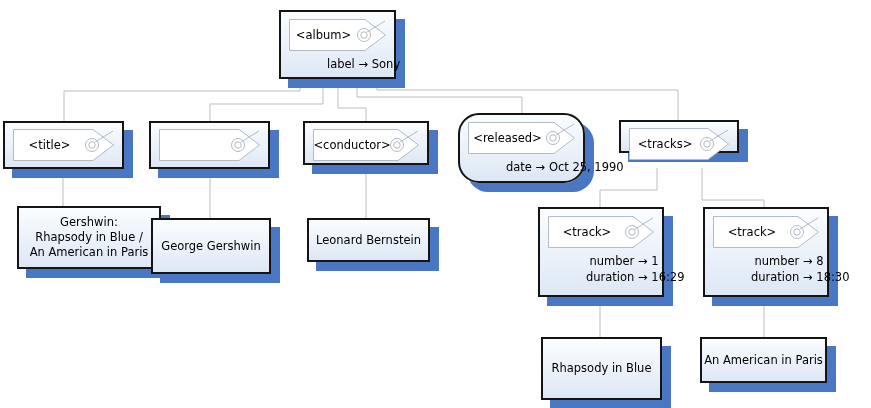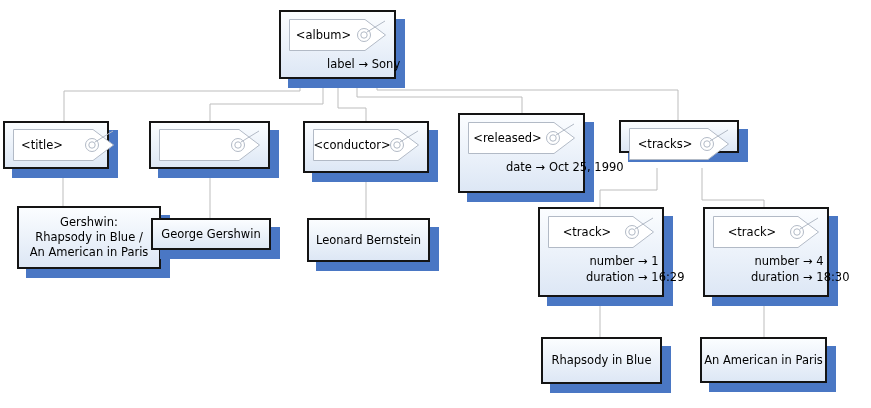--- a/index.html
+++ b/index.html
@@ -96,21 +96,21 @@
        <circle cx="75" cy="16" r="3.2" fill="none" stroke="var(--tag-outline)" stroke-width="1"></circle>
        <line x1="78" y1="13" x2="96" y2="2" stroke="var(--tag-outline)" stroke-width="1"></line>
      </svg>
       <span class="tag-text">&lt;album&gt;</span>
     </div>
     <div class="attrs">
       <div class="attr">label → Sony</div>
     </div>
   </div>
 
-  <div class="node el" style="left:3px;top:121px;width:106px;height:48px;">
+  <div class="node el" style="left:3px;top:121px;width:121px;height:48px;">
     <div class="tag">
         <svg width="101" height="32" aria-hidden="true">
        <path d="M0.5,0.5 H80 L100.5,16 L80,31.5 H0.5 Z" fill="#ffffff" stroke="var(--tag-outline)" stroke-width="1"></path>
        <circle cx="79" cy="16" r="6.5" fill="none" stroke="var(--tag-outline)" stroke-width="1"></circle>
        <circle cx="79" cy="16" r="3.2" fill="none" stroke="var(--tag-outline)" stroke-width="1"></circle>
        <line x1="82" y1="13" x2="100" y2="2" stroke="var(--tag-outline)" stroke-width="1"></line>
      </svg>
       <span class="tag-text">&lt;title&gt;</span>
     </div>
   </div>
@@ -119,33 +119,33 @@
     <div class="tag">
         <svg width="101" height="32" aria-hidden="true">
        <path d="M0.5,0.5 H80 L100.5,16 L80,31.5 H0.5 Z" fill="#ffffff" stroke="var(--tag-outline)" stroke-width="1"></path>
        <circle cx="79" cy="16" r="6.5" fill="none" stroke="var(--tag-outline)" stroke-width="1"></circle>
        <circle cx="79" cy="16" r="3.2" fill="none" stroke="var(--tag-outline)" stroke-width="1"></circle>
        <line x1="82" y1="13" x2="100" y2="2" stroke="var(--tag-outline)" stroke-width="1"></line>
      </svg>
     </div>
   </div>
 
-  <div class="node el" style="left:303px;top:121px;width:126px;height:52px;">
+  <div class="node el" style="left:303px;top:121px;width:126px;height:44px;">
     <div class="tag">
         <svg width="106" height="32" aria-hidden="true">
        <path d="M0.5,0.5 H85 L105.5,16 L85,31.5 H0.5 Z" fill="#ffffff" stroke="var(--tag-outline)" stroke-width="1"></path>
        <circle cx="84" cy="16" r="6.5" fill="none" stroke="var(--tag-outline)" stroke-width="1"></circle>
        <circle cx="84" cy="16" r="3.2" fill="none" stroke="var(--tag-outline)" stroke-width="1"></circle>
        <line x1="87" y1="13" x2="105" y2="2" stroke="var(--tag-outline)" stroke-width="1"></line>
      </svg>
       <span class="tag-text">&lt;conductor&gt;</span>
     </div>
   </div>
 
-  <div class="node el has-attrs" style="left:458px;top:113px;width:127px;height:80px;">
+  <div class="node el has-attrs" style="left:458px;top:113px;width:127px;height:70px;border-radius:21px;">
     <div class="tag">
         <svg width="107" height="32" aria-hidden="true">
        <path d="M0.5,0.5 H86 L106.5,16 L86,31.5 H0.5 Z" fill="#ffffff" stroke="var(--tag-outline)" stroke-width="1"></path>
        <circle cx="85" cy="16" r="6.5" fill="none" stroke="var(--tag-outline)" stroke-width="1"></circle>
        <circle cx="85" cy="16" r="3.2" fill="none" stroke="var(--tag-outline)" stroke-width="1"></circle>
        <line x1="88" y1="13" x2="106" y2="2" stroke="var(--tag-outline)" stroke-width="1"></line>
      </svg>
       <span class="tag-text">&lt;released&gt;</span>
     </div>
     <div class="attrs">
@@ -185,26 +185,26 @@
     <div class="tag">
         <svg width="106" height="32" aria-hidden="true">
        <path d="M0.5,0.5 H85 L105.5,16 L85,31.5 H0.5 Z" fill="#ffffff" stroke="var(--tag-outline)" stroke-width="1"></path>
        <circle cx="84" cy="16" r="6.5" fill="none" stroke="var(--tag-outline)" stroke-width="1"></circle>
        <circle cx="84" cy="16" r="3.2" fill="none" stroke="var(--tag-outline)" stroke-width="1"></circle>
        <line x1="87" y1="13" x2="105" y2="2" stroke="var(--tag-outline)" stroke-width="1"></line>
      </svg>
       <span class="tag-text">&lt;track&gt;</span>
     </div>
     <div class="attrs">
-      <div class="attr">number → 4</div>
+      <div class="attr">number → 8</div>
       <div class="attr">duration → 18:30</div>
     </div>
   </div>
 
   <div class="node leaf" style="left:1px;top:206px;width:144px;height:63px;margin-left:16px;">Gershwin:
 Rhapsody in Blue /
 An American in Paris</div>
-  <div class="node leaf" style="left:151px;top:218px;width:120px;height:32px;">George Gershwin</div>
+  <div class="node leaf" style="left:151px;top:218px;width:120px;height:56px;">George Gershwin</div>
   <div class="node leaf" style="left:307px;top:218px;width:123px;height:44px;">Leonard Bernstein</div>
-  <div class="node leaf" style="left:541px;top:337px;width:121px;height:47px;">Rhapsody in Blue</div>
+  <div class="node leaf" style="left:541px;top:337px;width:121px;height:63px;">Rhapsody in Blue</div>
   <div class="node leaf" style="left:700px;top:337px;width:127px;height:46px;">An American in Paris</div>
 
 </div>
 
 </body></html>

